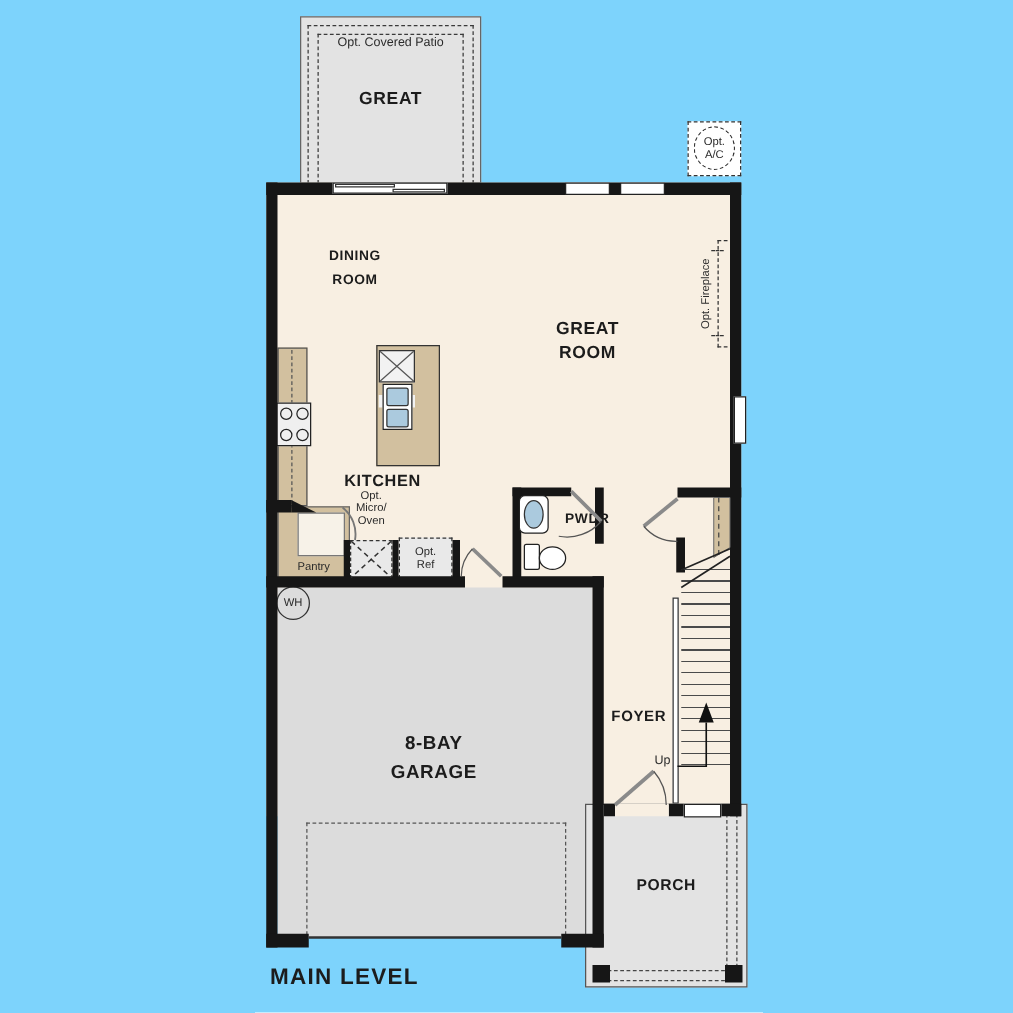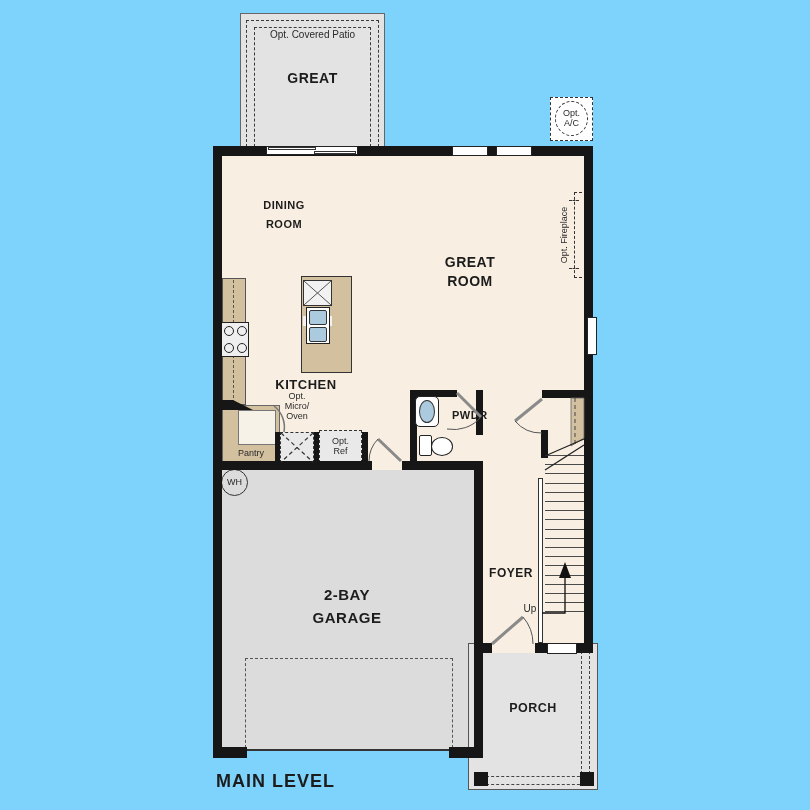--- a/index.html
+++ b/index.html
@@ -100,21 +100,21 @@
   <div class="abs" style="left:574px;top:192px;width:18px;height:86px;border:1.5px dashed #333;box-sizing:border-box;"></div>
   <div class="abs" style="left:569px;top:200px;width:10px;border-top:1.5px dashed #333;"></div>
   <div class="abs" style="left:569px;top:268px;width:10px;border-top:1.5px dashed #333;"></div>
   <div class="sm" style="left:520px;top:229px;width:90px;height:12px;transform:rotate(-90deg);white-space:nowrap;">Opt. Fireplace</div>
 
   <div class="abs" style="left:222px;top:470px;width:252px;height:280px;background:#dcdcdc;"></div>
   <div class="abs" style="left:245px;top:658px;width:208px;height:90px;border-top:1.5px dashed #555;border-left:1.5px dashed #555;border-right:1.5px dashed #555;box-sizing:border-box;"></div>
   <div class="abs" style="left:221px;top:469px;width:27px;height:27px;border:1.5px solid #333;border-radius:50%;box-sizing:border-box;"></div>
   <div class="sm" style="left:221px;top:477px;width:27px;">WH</div>
   <div class="lbl" style="left:287px;top:583px;width:120px;font-size:15px;line-height:23px;">
-    <div>2-BAY</div>
+    <div>8-BAY</div>
     <div>GARAGE</div>
   </div>
 
   <div class="abs" style="left:468px;top:643px;width:130px;height:147px;background:#e3e3e3;border:1px solid #555;box-sizing:border-box;"></div>
   <div class="abs" style="left:581px;top:651px;height:133px;border-left:1.5px dashed #444;"></div>
   <div class="abs" style="left:589px;top:651px;height:133px;border-left:1.5px dashed #444;"></div>
   <div class="abs" style="left:476px;top:776px;width:114px;border-top:1.5px dashed #444;"></div>
   <div class="abs" style="left:476px;top:784px;width:114px;border-top:1.5px dashed #444;"></div>
   <div class="wall" style="left:474px;top:772px;width:14px;height:14px;"></div>
   <div class="wall" style="left:580px;top:772px;width:14px;height:14px;"></div>

